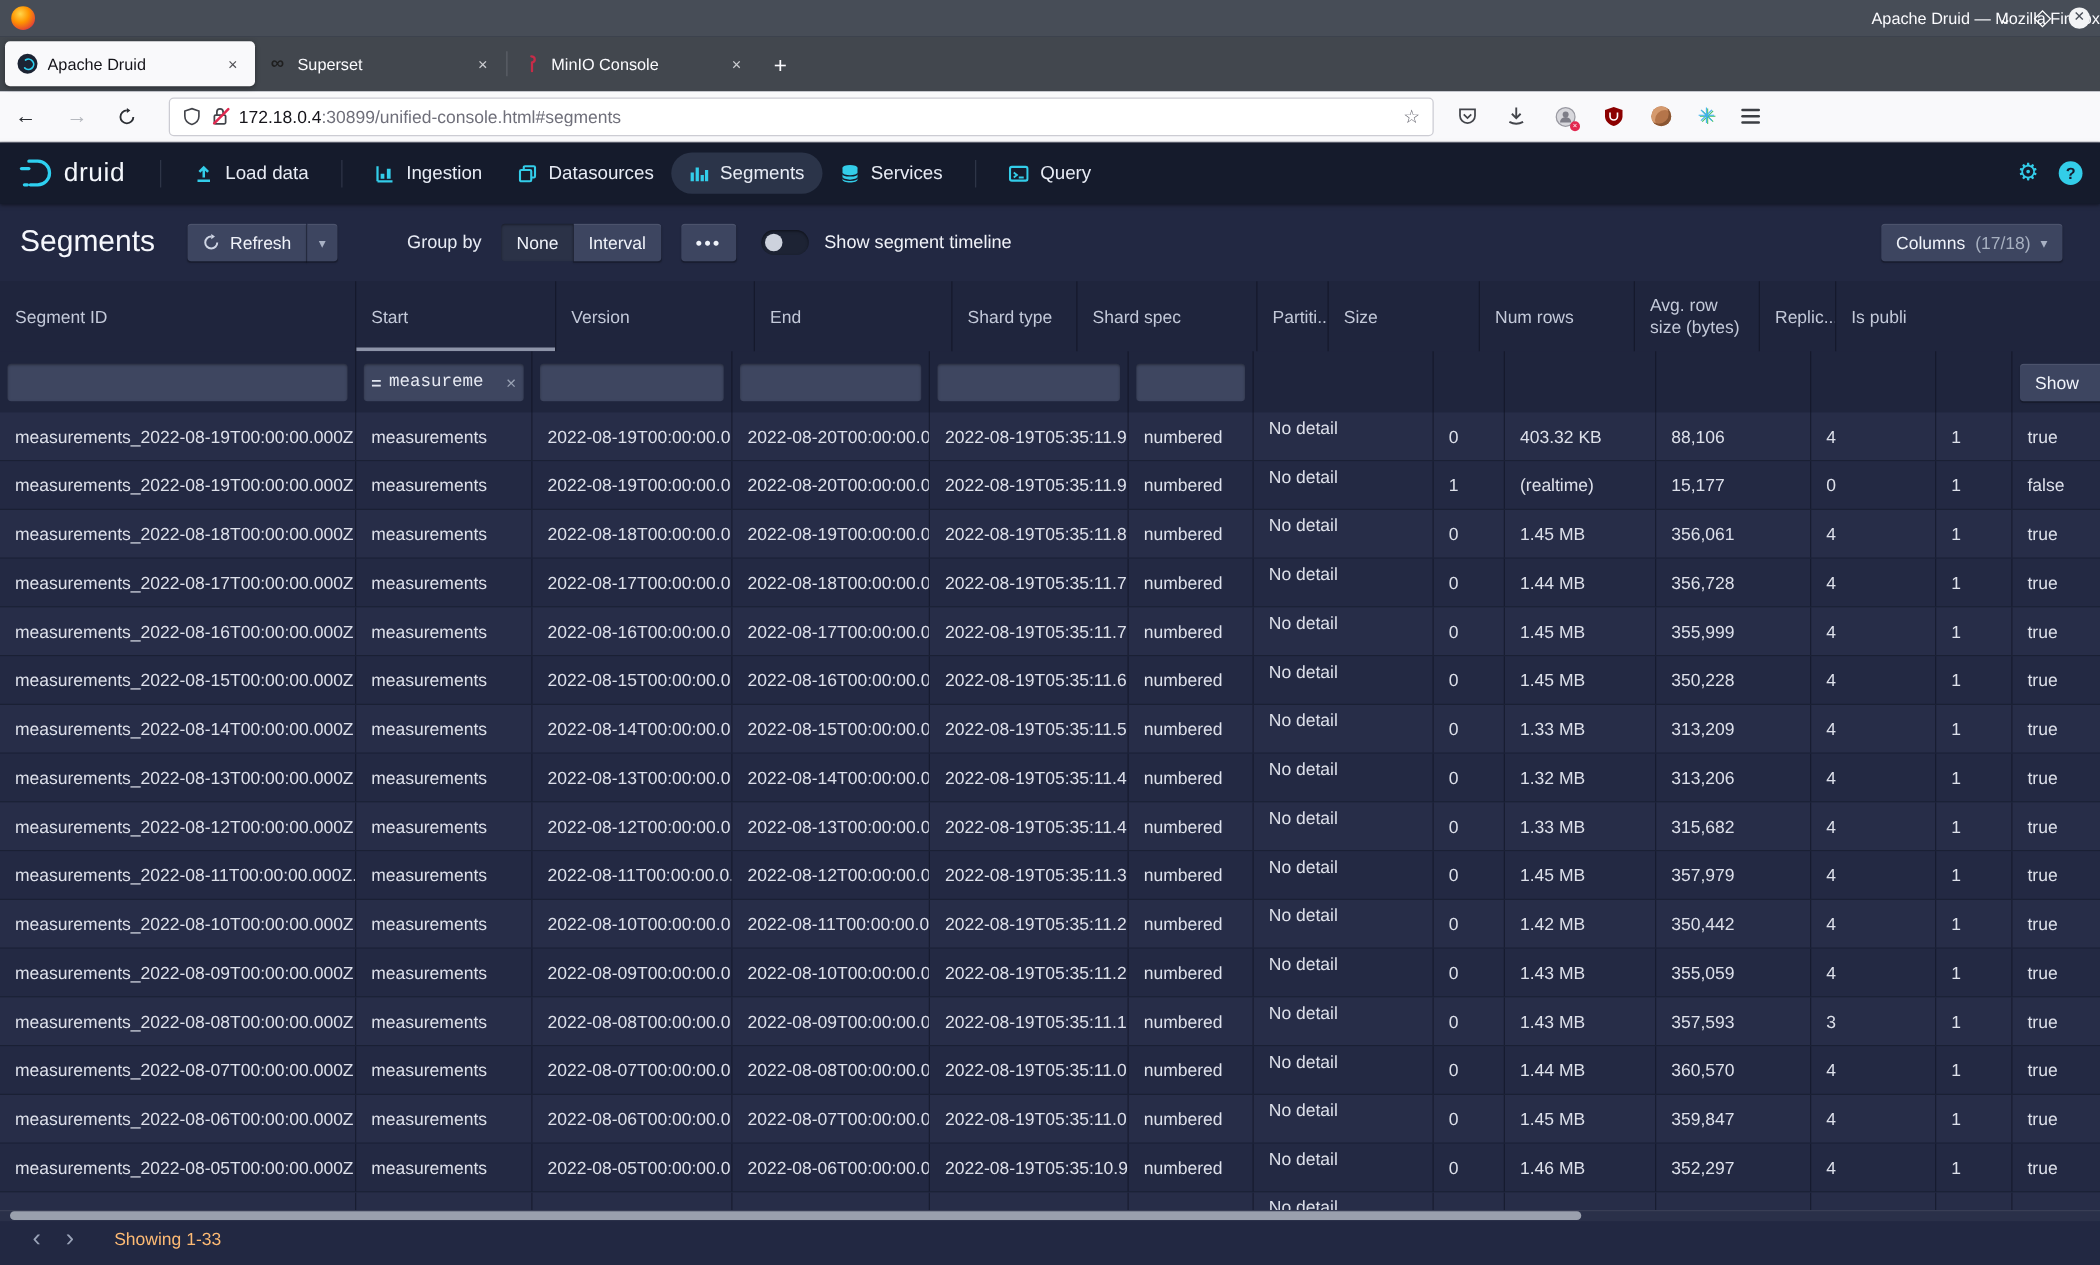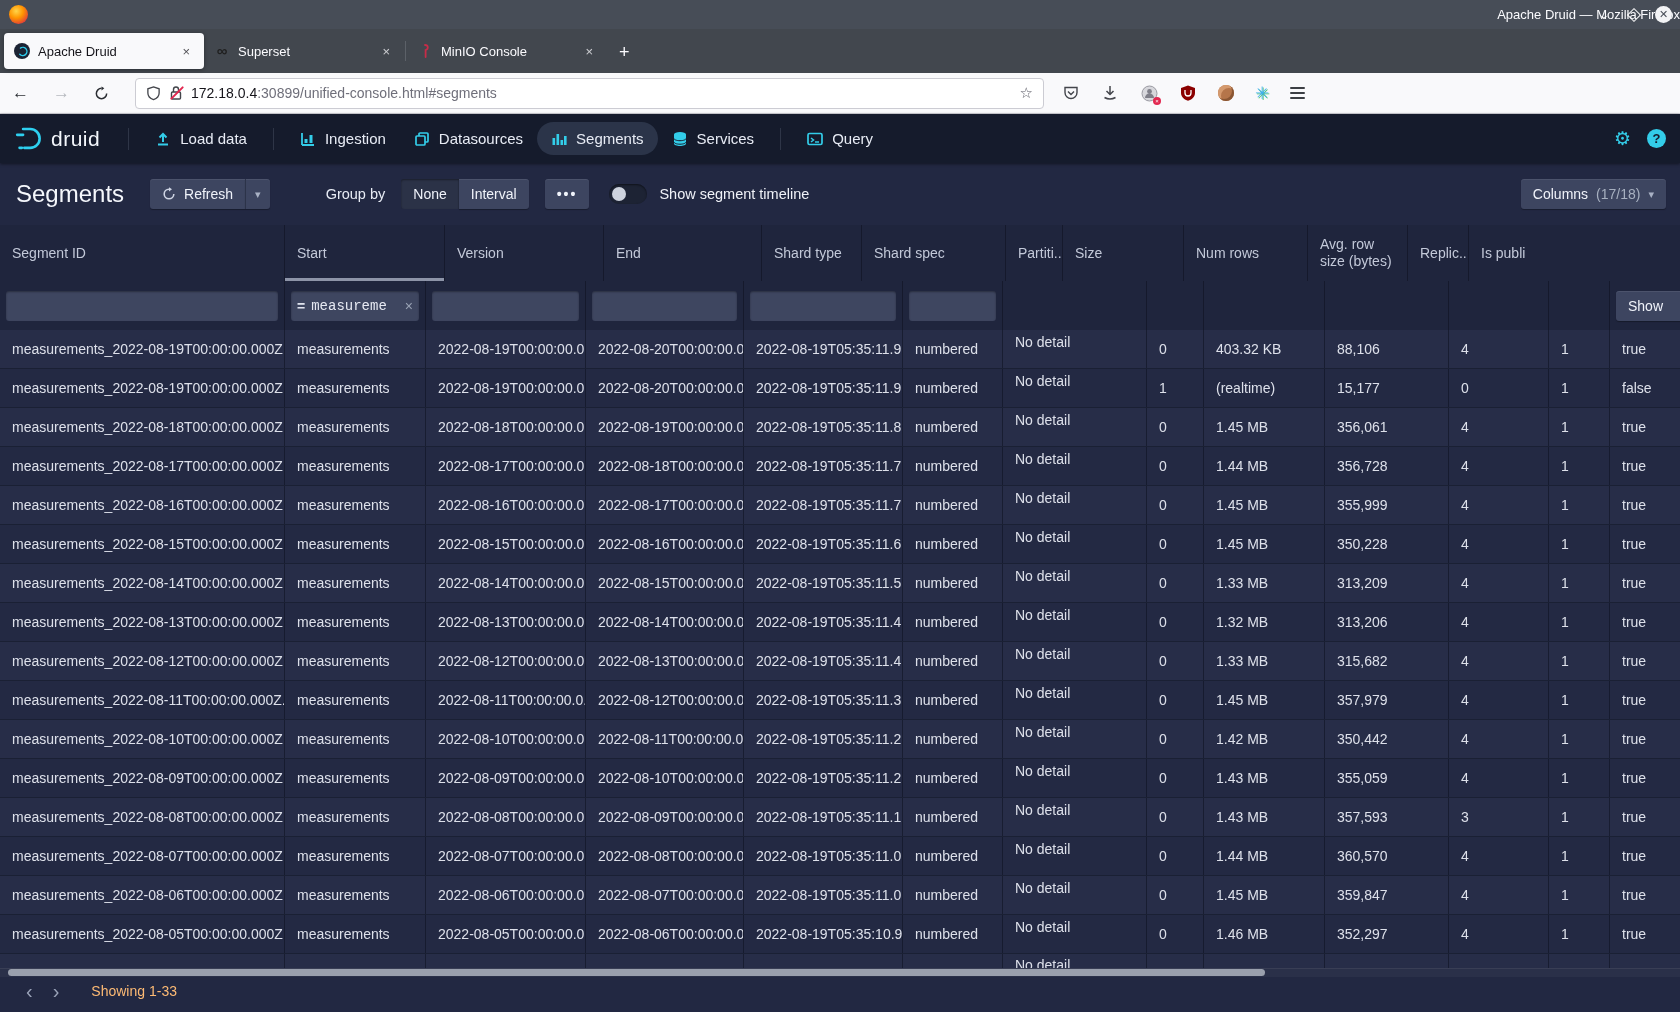--- a/index.html
+++ b/index.html
@@ -26,21 +26,21 @@
   .tab-sep { width:1px; height:20px; background:#5c6168; margin:0 1px 12px 1px; }
   .favicon { width:16px; height:16px; flex:0 0 16px; display:flex; align-items:center; justify-content:center; }
   .fav-druid { background:#1c2333; border-radius:50%; }
   .fav-superset { font-weight:bold; color:#1f1f1f; font-size:15px; line-height:16px; }
   .newtab-btn { color:#fbfbfe; font-size:18px; padding:0 12px 10px 12px; }
 
   .toolbar { height:41px; background:#f9f9fb; display:flex; align-items:center; border-bottom:1px solid #d4d4da; }
   .nav-arrow { font-size:17px; color:#2b2e33; padding:0 12px; }
   .nav-arrow.disabled { color:#b6b9bf; }
   .reload-icon { padding:0 12px; display:flex; }
-  .urlbar { width:909px; height:31px; margin-left:14px; background:#fff; border:1px solid #ccccd3;
+  .urlbar { width:1012px; height:31px; margin-left:14px; background:#fff; border:1px solid #ccccd3;
     border-radius:4px; display:flex; align-items:center; padding:0 10px; }
   .urlbar .url-text { flex:1; font-size:14px; margin-left:8px; white-space:nowrap; overflow:hidden; }
   .url-host { color:#15141a; }
   .url-rest { color:#6f6f7a; }
   .lock-wrap { position:relative; margin-left:8px; display:flex; }
   .lock-slash { position:absolute; left:-1px; top:7px; width:18px; height:2px; background:#e22850;
     transform:rotate(-45deg); border-radius:1px; }
   .star { color:#5b5b66; font-size:15px; }
   .tb-icons { display:flex; align-items:center; gap:21px; margin-left:18px; }
   .tbi { width:18px; height:18px; display:flex; align-items:center; justify-content:center; position:relative; }
@@ -79,21 +79,21 @@
   .caret-glyph { font-size:11px; color:#a9b1c4; }
   .group-label { color:#e8ecf5; font-size:14.5px; margin:0 16px 0 56px; }
   .btn-group { display:flex; }
   .btn-group .btn:first-child { border-radius:3px 0 0 3px; }
   .btn-group .btn:last-child { border-radius:0 3px 3px 0; }
   .more-btn { margin-left:16px; letter-spacing:2px; font-weight:bold; }
   .switch { width:38px; height:20px; border-radius:10px; background:#1d2334; margin-left:20px;
     position:relative; box-shadow:inset 0 1px 2px rgba(0,0,0,.5); }
   .switch .knob { position:absolute; left:3px; top:3px; width:14px; height:14px; border-radius:50%; background:#cdd2dd; }
   .switch-label { color:#f0f2f8; font-size:14.5px; margin-left:12px; }
-  .columns-btn { position:absolute; right:14px; }
+  .columns-btn { position:absolute; right:30px; }
   .cols-count { color:#a7b0c0; }
 
   
   .table { position:relative; }
   .thead { height:56px; background:#1f253d; display:flex; }
   .frow  { height:49px; background:#1f253d; display:flex; }
   .row   { height:39px; display:flex; }
   .row.odd  { background:#272d48; }
   .row.even { background:#232943; }
   .row { border-bottom:1px solid #1a2034; }

